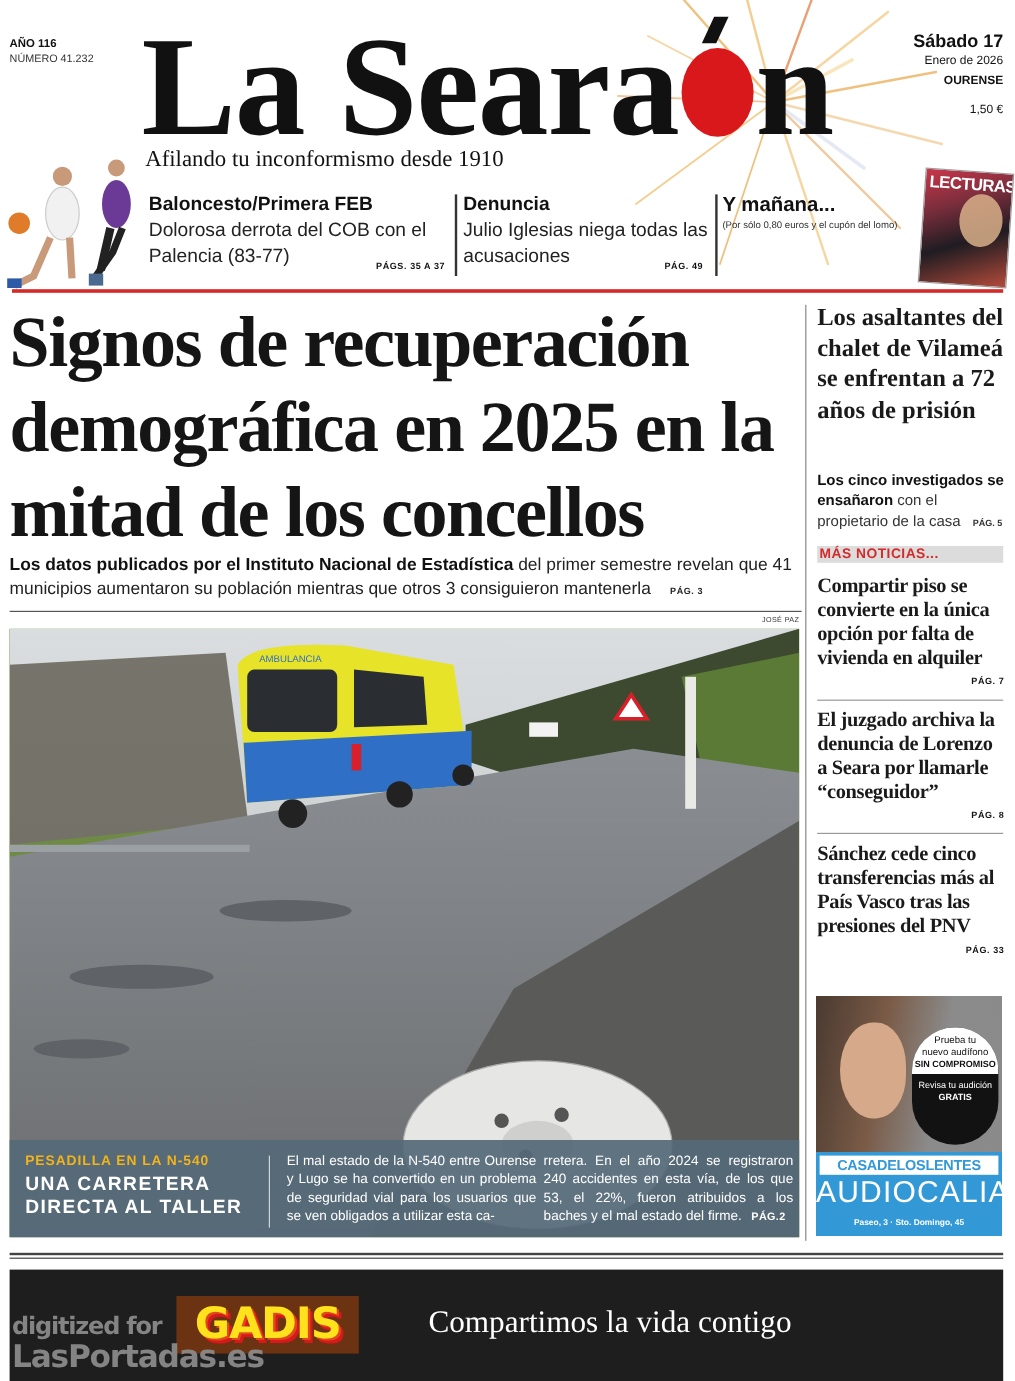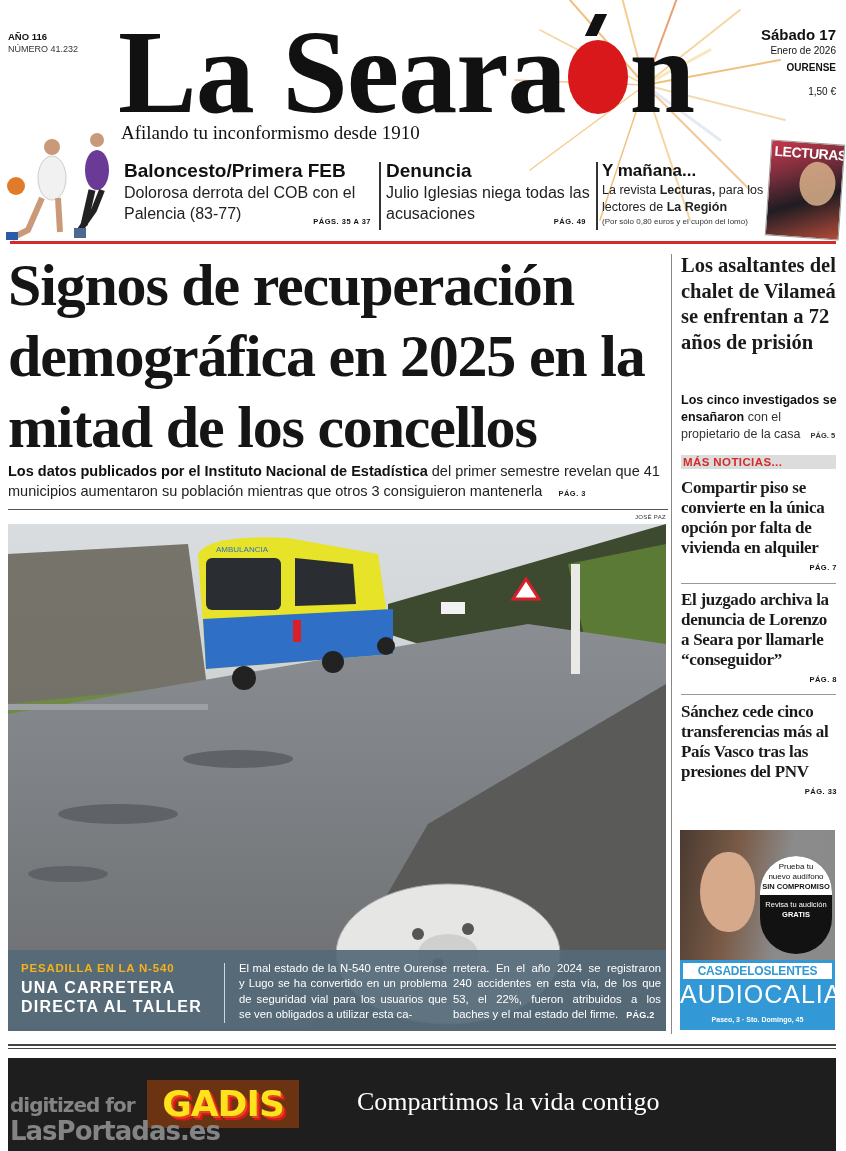--- a/index.html
+++ b/index.html
@@ -24,21 +24,21 @@
     .tagline { left: 121px; top: 122px; font-family: "Liberation Serif", serif; font-size: 19px; color: #111; }
 
     .dateinfo { right: 10px; top: 26px; text-align: right; font-size: 10px; line-height: 14px; }
     .dateinfo .day { font-weight: bold; font-size: 15px; line-height: 18px; }
     .dateinfo .city { font-weight: bold; font-size: 10px; margin-top: 3px; }
     .dateinfo .price { font-size: 10px; margin-top: 10px; }
 
     
     .players { left: 2px; top: 120px; width: 120px; height: 124px; }
     .teaser { top: 160px; height: 74px; }
-    .teaser .kicker { font-weight: bold; font-size: 19px; line-height: 22px; color: #111; }
+    .teaser .kicker { font-weight: bold; font-size: 16px; line-height: 22px; color: #111; }
     .teaser .text { font-size: 16px; line-height: 21px; color: #222; }
     .teaser .pag { position: absolute; right: 6px; bottom: 8px; font-size: 7.5px; font-weight: bold; letter-spacing: .5px; }
     .t1 { left: 124px; width: 253px; }
     .t2 { left: 386px; width: 206px; }
     .t3 { left: 602px; width: 170px; }
     .teaser .text b { font-weight: bold; }
     .t3 .kicker { font-size: 17px; }
     .t3 .text { font-size: 12.5px; line-height: 17px; }
     .t3 .small { font-size: 8px; color: #333; margin-top: 1px; }
     .vdiv { width: 2px; background: #333; top: 162px; height: 68px; }
@@ -173,21 +173,20 @@
 </div>
 <div class="abs vdiv" style="left:379px"></div>
 <div class="abs teaser t2">
   <div class="kicker">Denuncia</div>
   <div class="text">Julio Iglesias niega todas las acusaciones</div>
   <div class="pag">PÁG. 49</div>
 </div>
 <div class="abs vdiv" style="left:596px"></div>
 <div class="abs teaser t3">
   <div class="kicker">Y mañana...</div>
-  <div class="text"><span>La revista </span><b>Lecturas,</b><span> para los lectores de </span><b>La Región</b></div>
   <div class="small">(Por sólo 0,80 euros y el cupón del lomo)</div>
 </div>
 <div class="abs magazine">
   <div class="mag-title">LECTURAS</div>
   <div class="face"></div>
 </div>
 <div class="abs redrule"></div>
 
 <h1 class="abs headline">Signos de recuperación demográfica en 2025 en la mitad de los concellos</h1>
 <div class="abs deck"><b>Los datos publicados por el Instituto Nacional de Estadística</b><span> del primer semestre revelan que 41 municipios aumentaron su población mientras que otros 3 consiguieron mantenerla</span><span class="pag">PÁG. 3</span></div>

